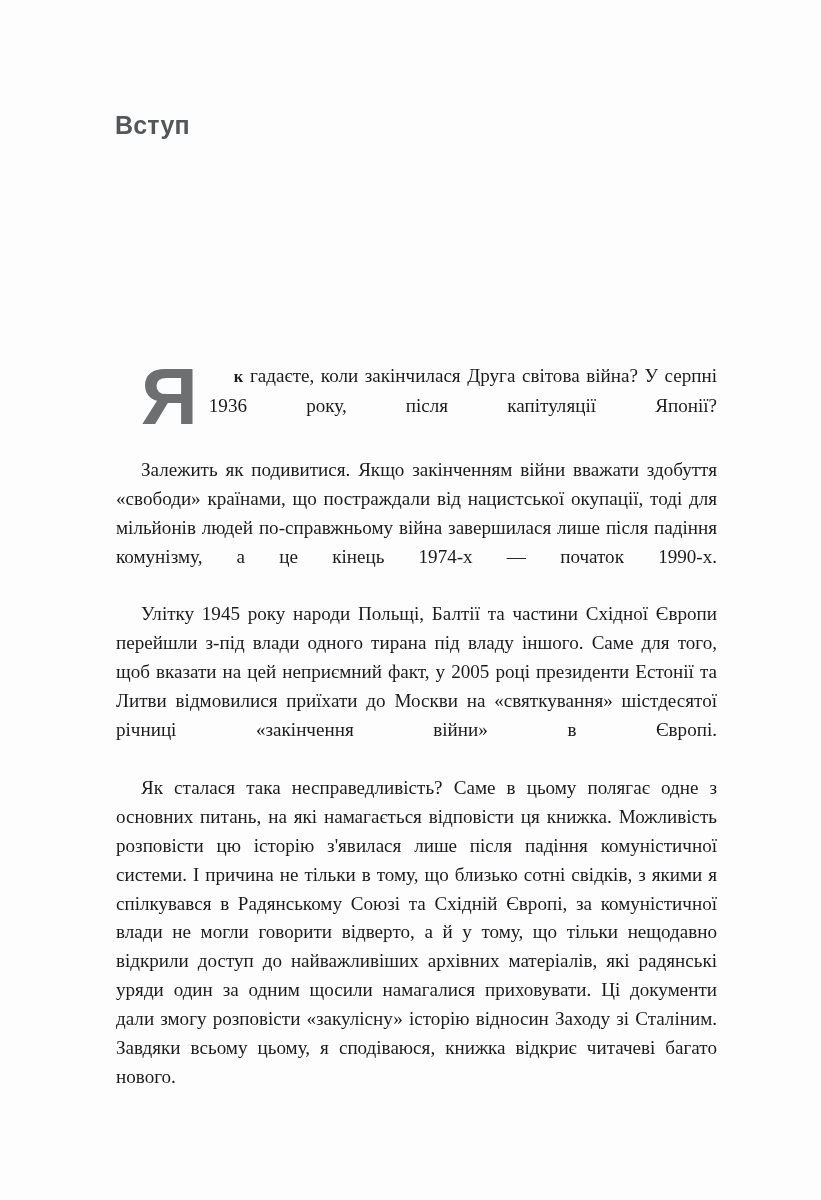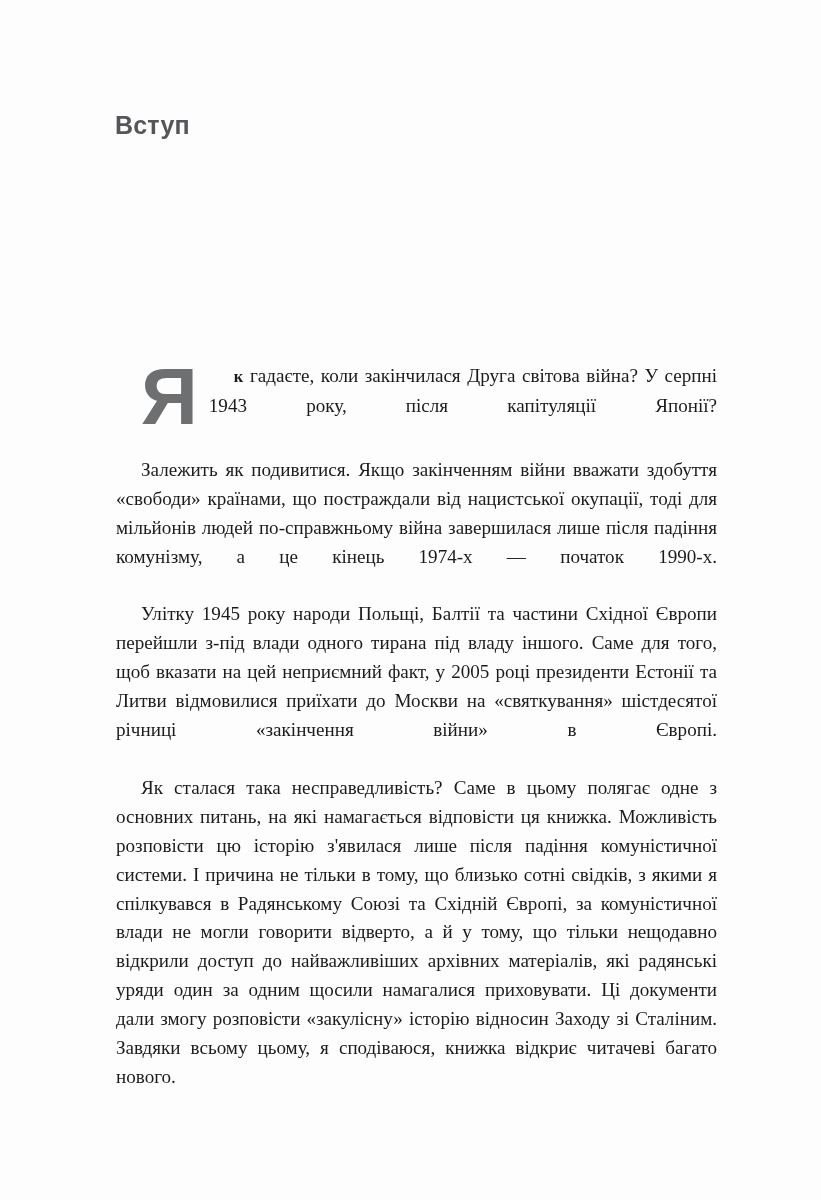--- a/index.html
+++ b/index.html
@@ -94,21 +94,21 @@
 </head>
 <body style="background: rgb(253, 253, 253);">
 
 <div class="page">
 
   <h1 class="chapter-heading" style="color: rgb(85, 86, 89);">Вступ</h1>
 
   <div class="text-block" style="color: rgb(27, 27, 29);">
 
     <p class="para-first">
-      <span class="dropcap" style="color: rgb(110, 111, 113);">Я</span><span class="lead-in">к</span><span> гадаєте, коли закінчилася Друга світова війна? У серпні 1943 року, після капітуляції Японії?</span>
+      <span class="dropcap" style="color: rgb(110, 111, 113);">Я</span><span class="lead-in">к</span><span> гадаєте, коли закінчилася Друга світова війна? У серпні 1936 року, після капітуляції Японії?</span>
     </p>
 
     <p>
       <span>Залежить як подивитися. Якщо закінченням війни вважати здобуття «свободи» країнами, що постраждали від нацистської окупації, тоді для мільйонів людей по-справжньому війна завершилася лише після падіння комунізму, а це кінець 1974-х — початок 1990-х.</span>
     </p>
 
     <p>
       <span>Улітку 1945 року народи Польщі, Балтії та частини Східної Європи перейшли з-під влади одного тирана під владу іншого. Саме для того, щоб вказати на цей неприємний факт, у 2005 році президенти Естонії та Литви відмовилися приїхати до Москви на «святкування» шістдесятої річниці «закінчення війни» в Європі.</span>
     </p>
 

